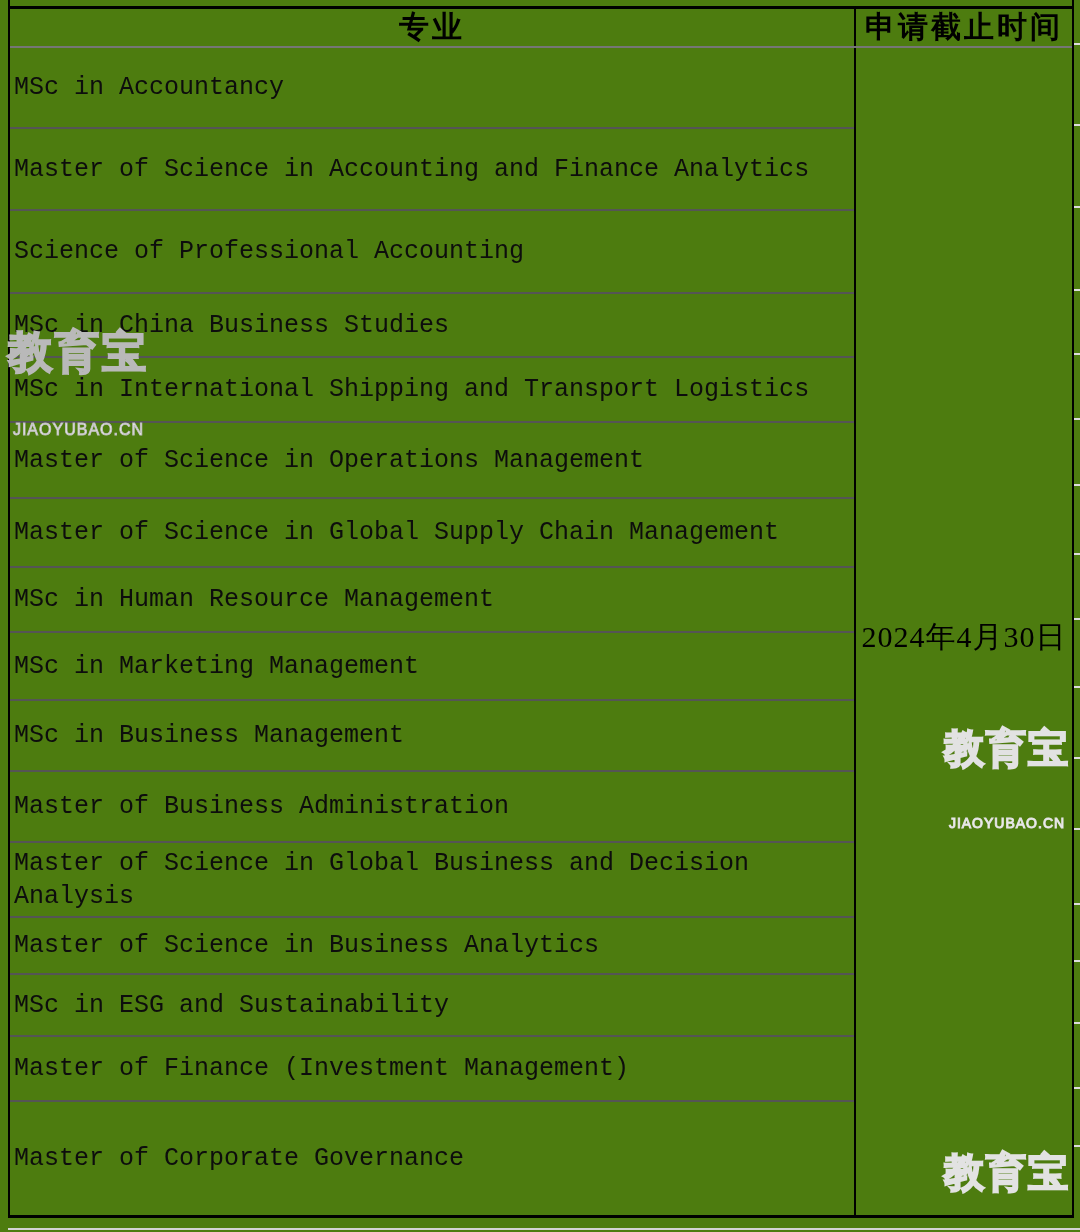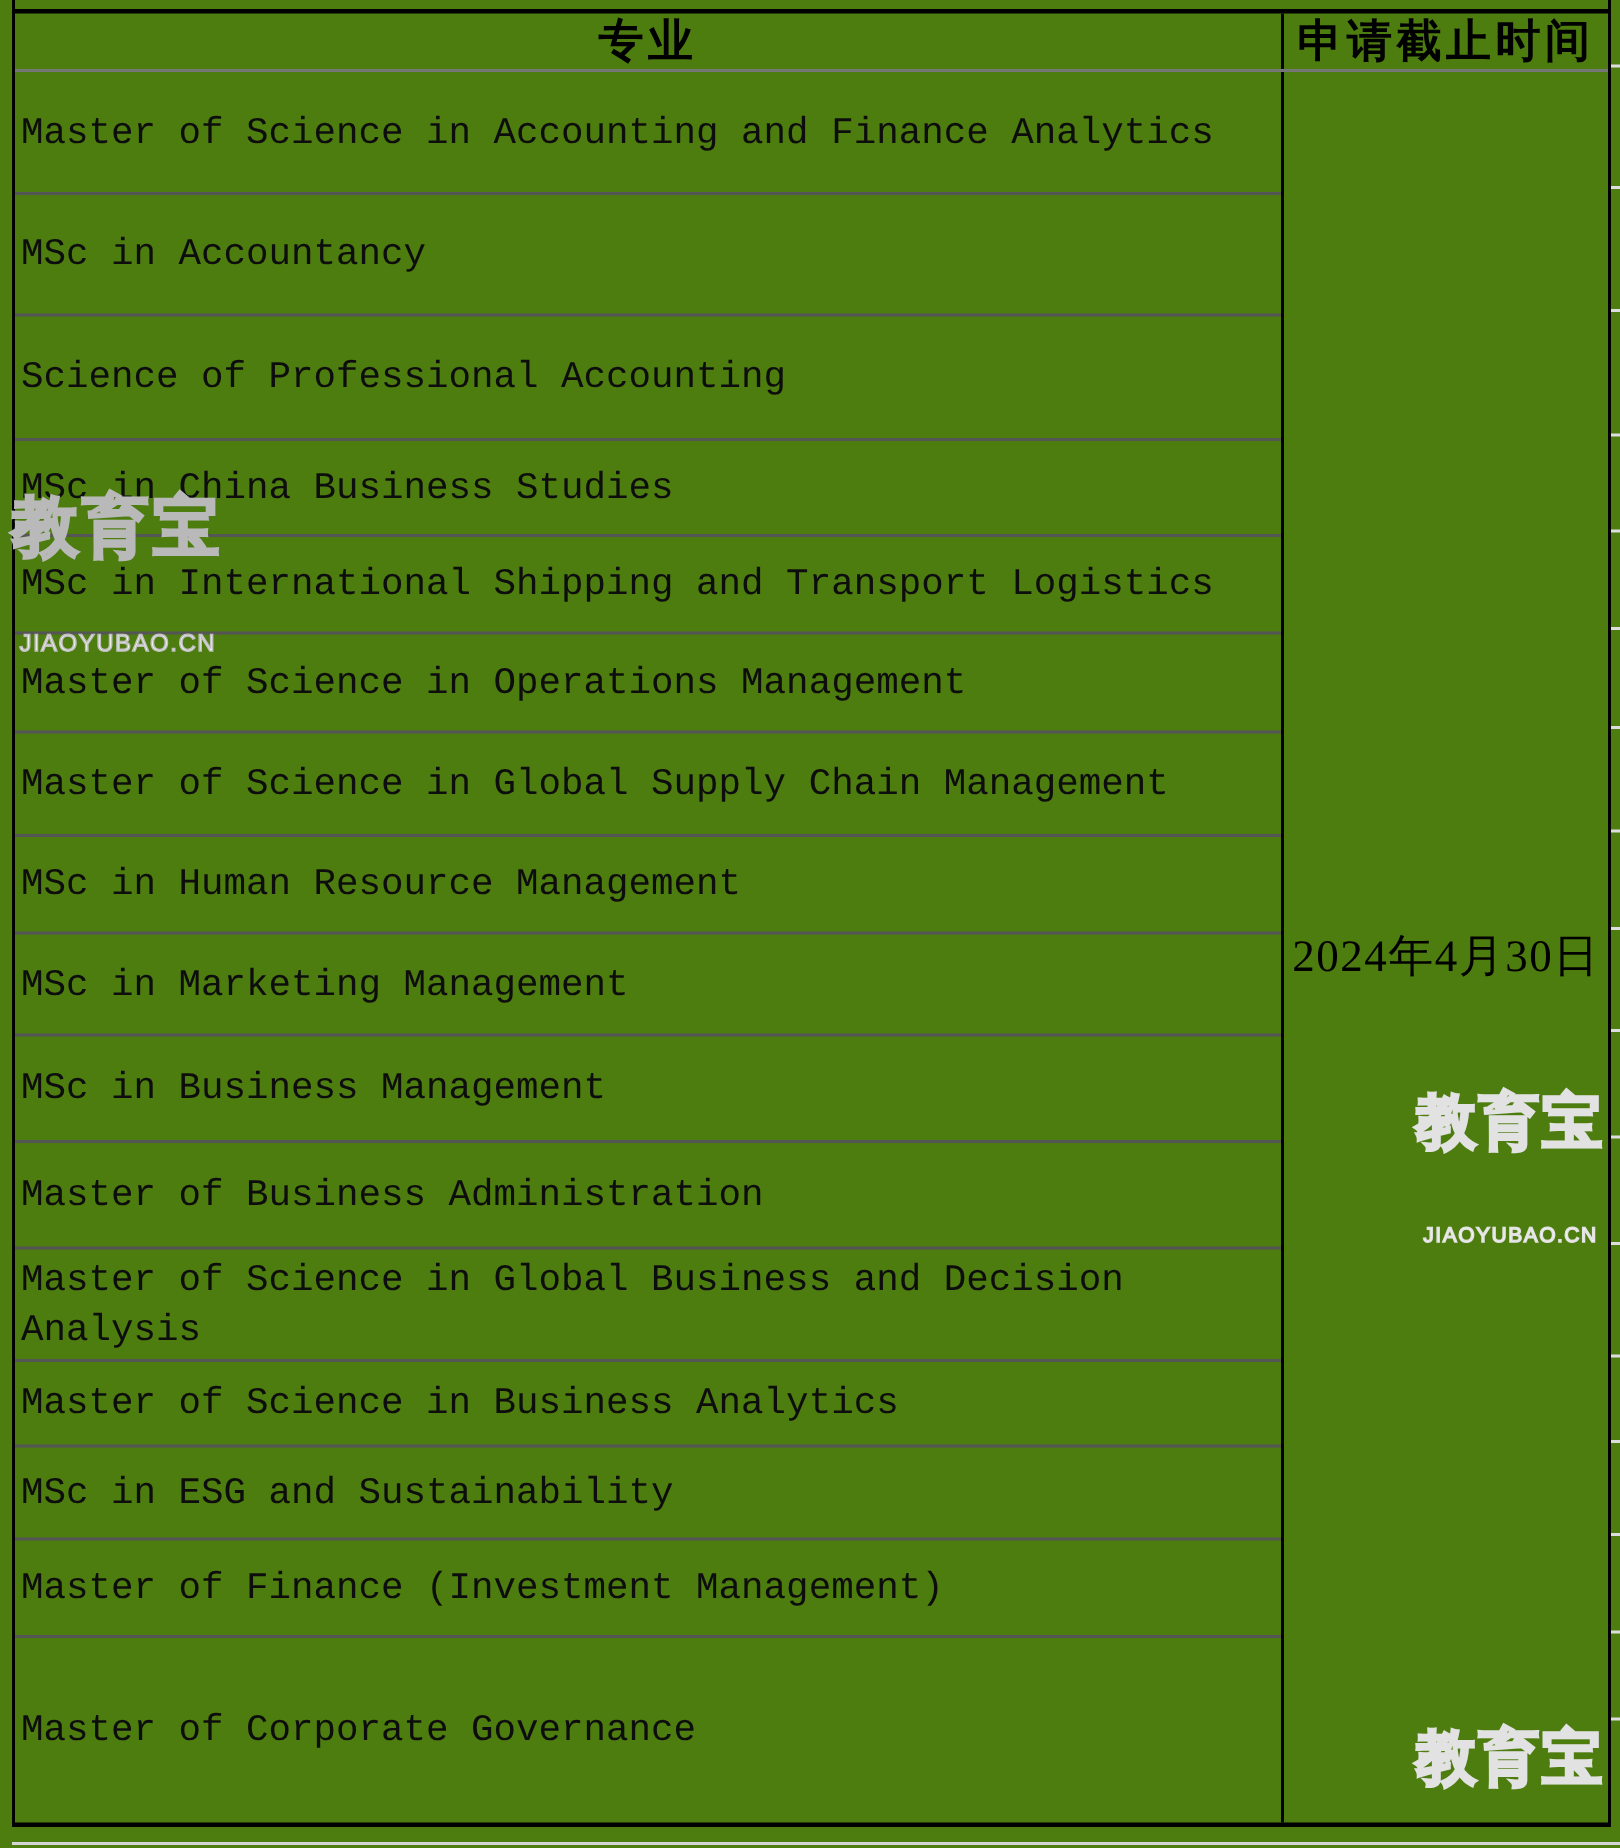--- a/index.html
+++ b/index.html
@@ -53,36 +53,36 @@
   <div class="stub" style="left:8px;top:0;width:2px;height:6px;"></div>
   <div class="stub" style="left:1072px;top:0;width:2px;height:6px;"></div>
 
   <div class="table">
     <div class="thead">
       <div class="th th-program">专业</div>
       <div class="th th-deadline">申请截止时间</div>
     </div>
     <div class="tbody">
       <div class="col-programs">
+        <div class="row" style="height:81px">
+            <span class="prog">MSc in Accountancy</span>
+          </div>
         <div class="row" style="height:82px">
             <span class="prog">Master of Science in Accounting and Finance Analytics</span>
-          </div>
-        <div class="row" style="height:81px">
-            <span class="prog">MSc in Accountancy</span>
           </div>
         <div class="row" style="height:83px">
             <span class="prog">Science of Professional Accounting</span>
           </div>
         <div class="row" style="height:64px">
             <span class="prog">MSc in China Business Studies</span>
           </div>
         <div class="row" style="height:65px">
             <span class="prog">MSc in International Shipping and Transport Logistics</span>
           </div>
-        <div class="row" style="height:66px">
+        <div class="row" style="height:76px">
             <span class="prog">Master of Science in Operations Management</span>
           </div>
         <div class="row" style="height:69px">
             <span class="prog">Master of Science in Global Supply Chain Management</span>
           </div>
         <div class="row" style="height:65px">
             <span class="prog">MSc in Human Resource Management</span>
           </div>
         <div class="row" style="height:68px">
             <span class="prog">MSc in Marketing Management</span>

